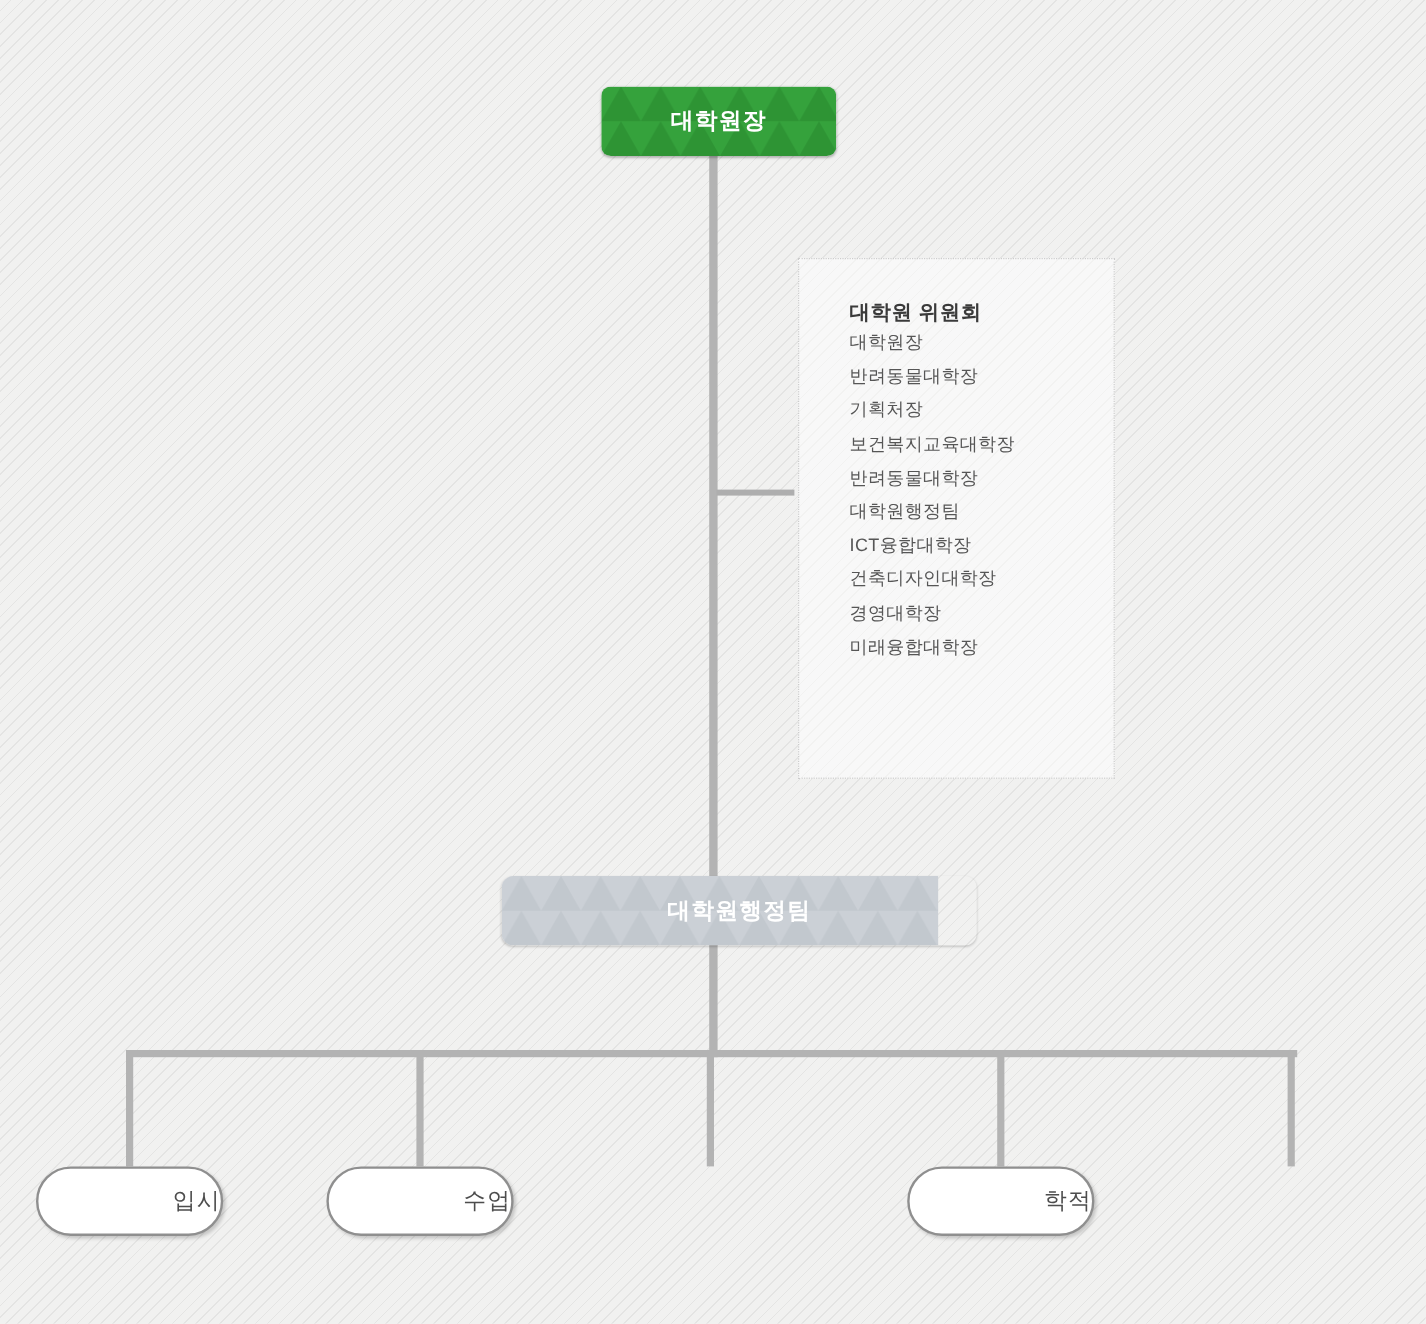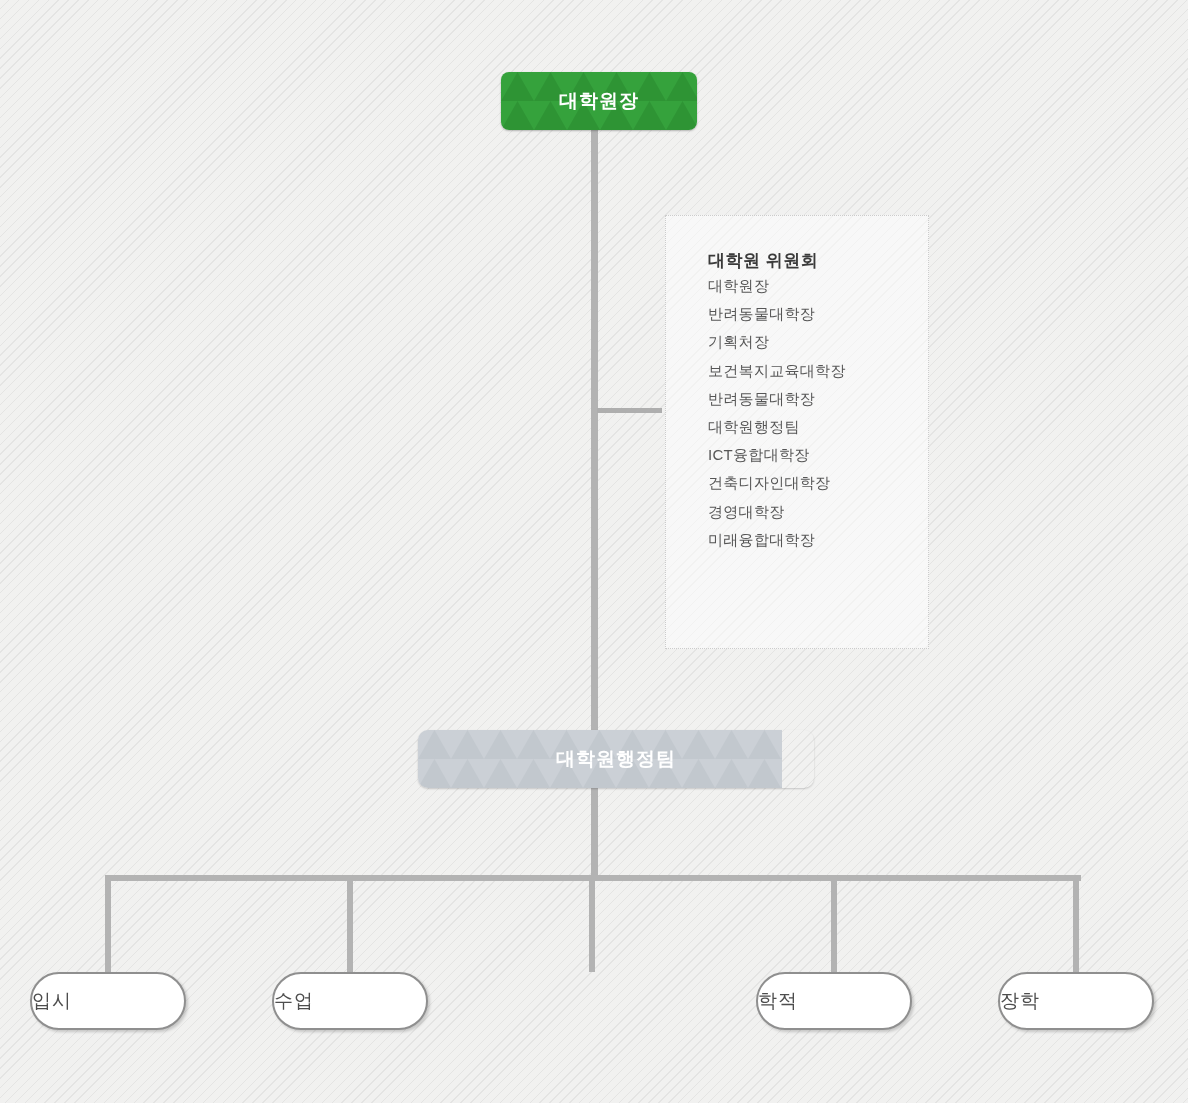--- a/index.html
+++ b/index.html
@@ -96,21 +96,21 @@
   }
   .dept .pill {
     position: absolute;
     left: 0; top: 94px;
     width: 156px; height: 58px;
     background: #ffffff;
     border: 2px solid #8f8f8f;
     border-radius: 29px;
     display: flex;
     align-items: center;
-    justify-content: flex-start;
+    justify-content: flex-end;
     font-size: 19px;
     color: #4d4d4d;
     letter-spacing: 1px;
     box-shadow: 2px 2px 3px rgba(0,0,0,0.18);
   }
 </style>
 </head>
 <body>
 
 <div class="stage">
@@ -196,19 +196,16 @@
 
       <div class="dept">
         <div class="drop"></div>
         <div class="pill">
           <span>학적</span>
         </div>
       </div>
 
       <div class="dept">
         <div class="drop"></div>
-        <div class="pill">
-          <span>장학</span>
-        </div>
       </div>
     </div>
 
 </div>
 
 </body></html>

